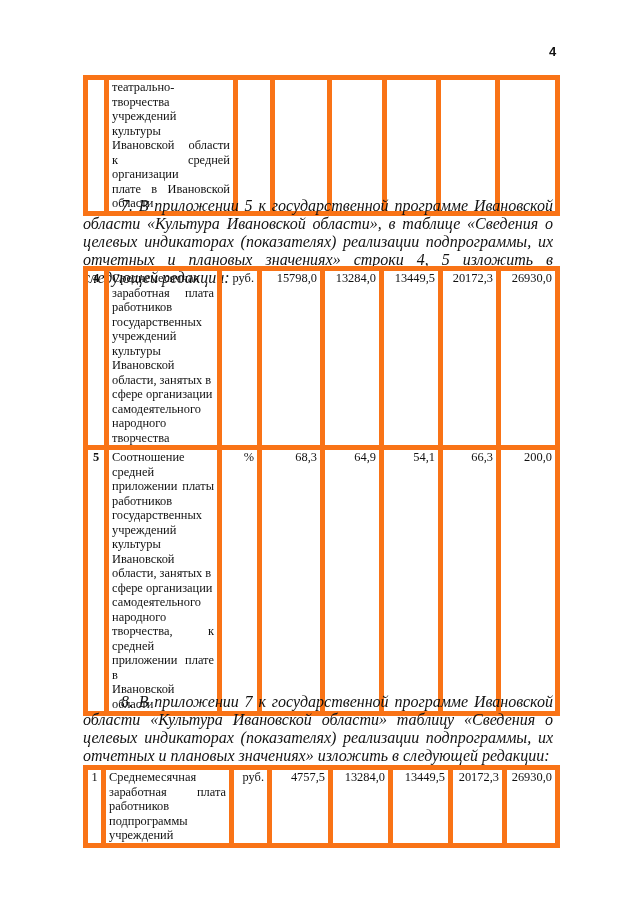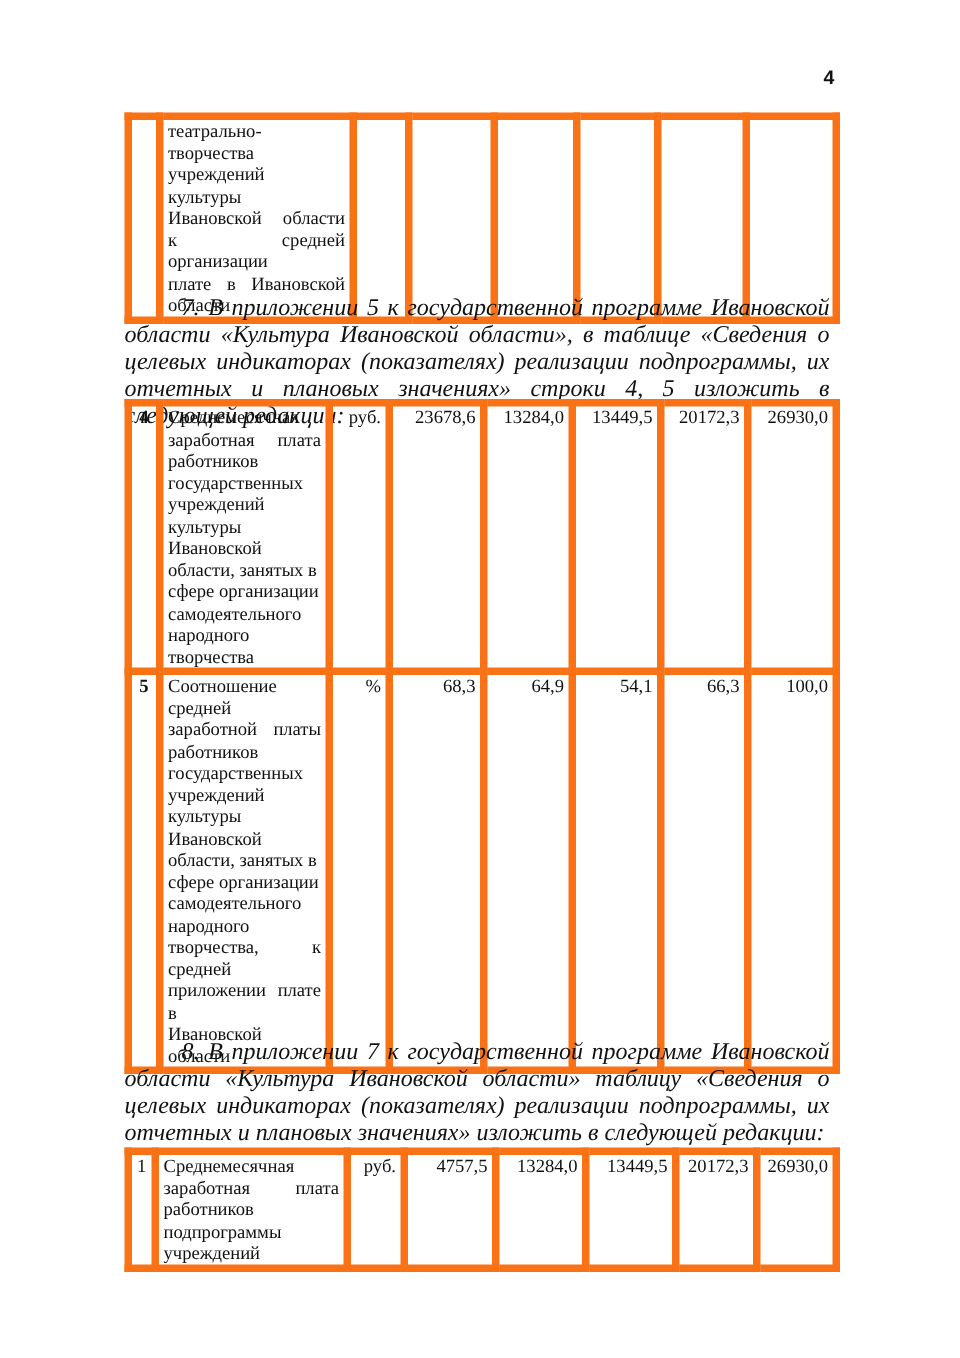--- a/index.html
+++ b/index.html
@@ -95,53 +95,53 @@
       <span class="desc-line">учреждений</span>
       <span class="desc-line">культуры</span>
       <span class="desc-line">Ивановской</span>
       <span class="desc-line">области, занятых в</span>
       <span class="desc-line">сфере организации</span>
       <span class="desc-line">самодеятельного</span>
       <span class="desc-line">народного</span>
       <span class="desc-line">творчества</span>
     </td>
     <td class="unit">руб.</td>
-    <td class="val">23678,6</td>
+    <td class="val">15798,0</td>
     <td class="val">13284,0</td>
     <td class="val">13449,5</td>
     <td class="val">20172,3</td>
     <td class="val">26930,0</td>
   </tr>
   <tr style="height:250px;">
     <td class="num" style="font-weight:bold;">5</td>
     <td class="desc">
       <span class="desc-line">Соотношение</span>
       <span class="desc-line">средней</span>
-      <span class="just">заработной платы</span>
+      <span class="just">приложении платы</span>
       <span class="desc-line">работников</span>
       <span class="desc-line">государственных</span>
       <span class="desc-line">учреждений</span>
       <span class="desc-line">культуры</span>
       <span class="desc-line">Ивановской</span>
       <span class="desc-line">области, занятых в</span>
       <span class="desc-line">сфере организации</span>
       <span class="desc-line">самодеятельного</span>
       <span class="desc-line">народного</span>
       <span class="just">творчества, к</span>
       <span class="desc-line">средней</span>
       <span class="desc-line">приложении плате в</span>
       <span class="desc-line">Ивановской</span>
       <span class="desc-line">области</span>
     </td>
     <td class="unit">%</td>
     <td class="val">68,3</td>
     <td class="val">64,9</td>
     <td class="val">54,1</td>
     <td class="val">66,3</td>
-    <td class="val">100,0</td>
+    <td class="val">200,0</td>
   </tr>
 </tbody>
   </table>
 
 <div class="para" style="top:693px;">8. В приложении 7 к государственной программе Ивановской области «Культура Ивановской области» таблицу «Сведения о целевых индикаторах (показателях) реализации подпрограммы, их отчетных и плановых значениях» изложить в следующей редакции:</div>
 
 <table class="doc" style="left:83px; top:765px; width:472px;">
   <colgroup>
     <col style="width:18px">
       <col style="width:128px">

